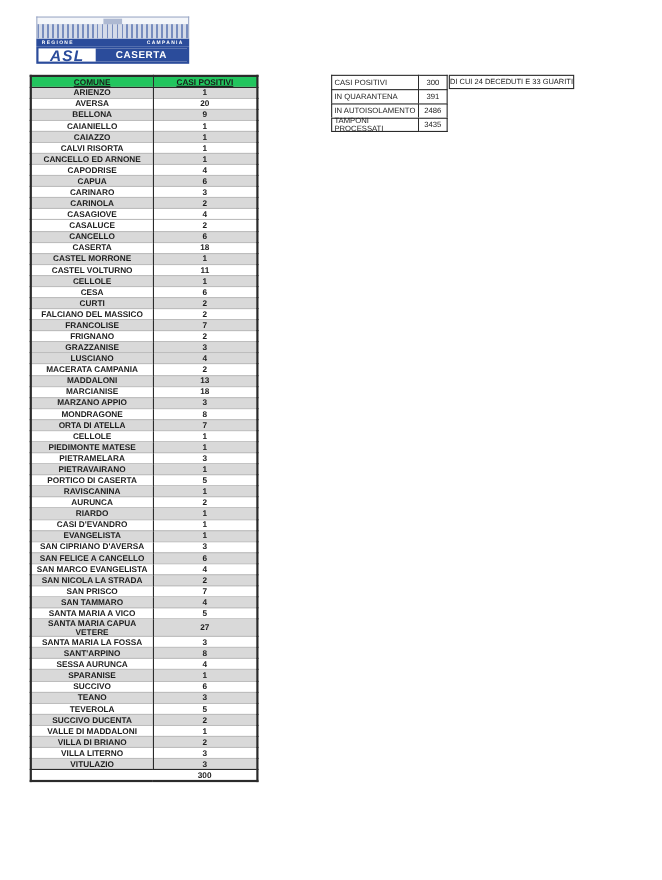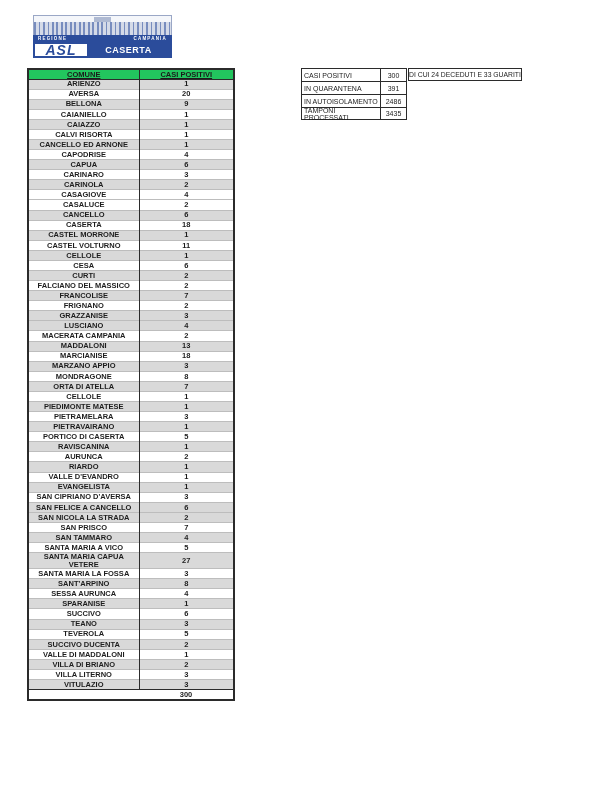--- a/index.html
+++ b/index.html
@@ -268,34 +268,38 @@
         </tr>
         <tr>
           <td>AURUNCA</td>
           <td>2</td>
         </tr>
         <tr class="shade">
           <td>RIARDO</td>
           <td>1</td>
         </tr>
         <tr>
-          <td>VALLE D'EVANDRO</td>
+          <td>CASI D'EVANDRO</td>
           <td>1</td>
         </tr>
         <tr class="shade">
           <td>EVANGELISTA</td>
           <td>1</td>
         </tr>
         <tr>
           <td>SAN CIPRIANO D'AVERSA</td>
           <td>3</td>
         </tr>
         <tr class="shade">
           <td>SAN FELICE A CANCELLO</td>
           <td>6</td>
+        </tr>
+        <tr>
+          <td>SAN MARCO EVANGELISTA</td>
+          <td>4</td>
         </tr>
         <tr class="shade">
           <td>SAN NICOLA LA STRADA</td>
           <td>2</td>
         </tr>
         <tr>
           <td>SAN PRISCO</td>
           <td>7</td>
         </tr>
         <tr class="shade">

